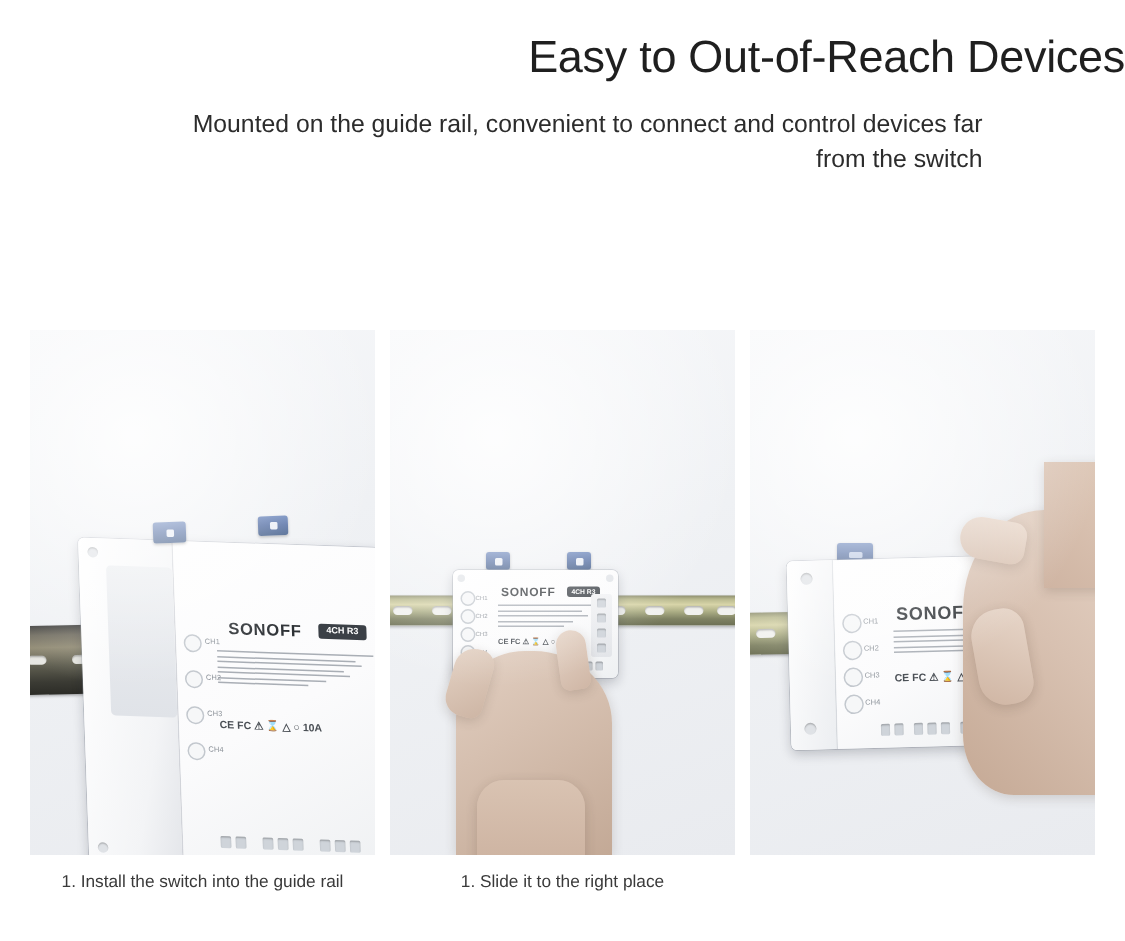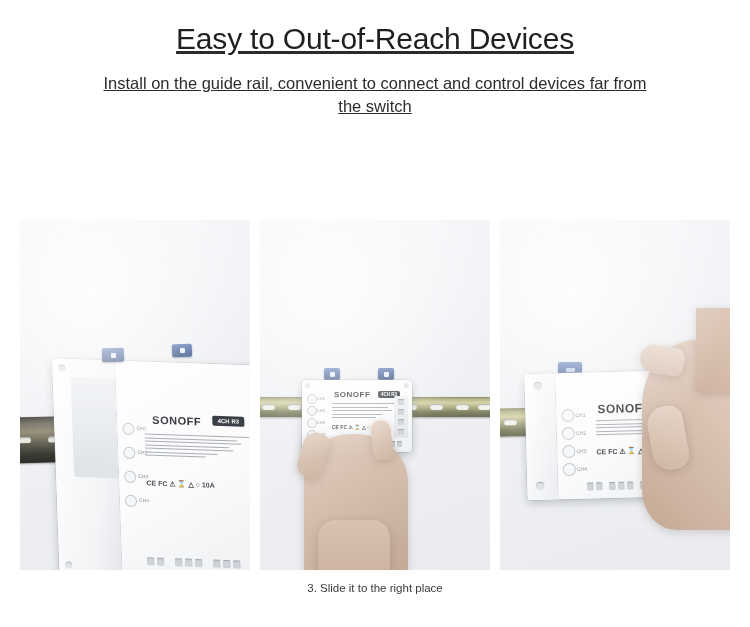--- a/index.html
+++ b/index.html
@@ -15,22 +15,21 @@
     overflow: hidden;
     position: relative;
   }
 
   
   .header {
     position: absolute;
     left: 0;
     top: 0;
     width: 750px;
-    text-align: center;
-    text-decoration: underline;
+    text-align: right;
   }
   .page-title {
     margin: 0;
     padding-top: 20px;
     font-size: 30px;
     font-weight: 400;
     letter-spacing: -0.2px;
     color: #1f1f1f;
     line-height: 1.25;
   }
@@ -198,21 +197,21 @@
     position: absolute;
     background: linear-gradient(150deg, #e2cfc1 0%, #d6c0b0 40%, #c3a996 100%);
     box-shadow: 0 2px 8px rgba(60,45,35,0.18);
   }
 </style>
 </head>
 <body>
 
 <div class="header">
   <h1 class="page-title">Easy to Out-of-Reach Devices</h1>
-  <p class="page-subtitle">Install on the guide rail, convenient to connect and control devices far from the switch</p>
+  <p class="page-subtitle">Mounted on the guide rail, convenient to connect and control devices far from the switch</p>
 </div>
 
 <div class="steps">
 
   <div class="step">
     <div class="photo">
 
       <div class="rail dark" style="left:-6px; top:196px; width:132px; height:46px; transform:rotate(-1.2deg);">
         <span class="slot" style="left:4px;"></span>
         <span class="slot" style="left:34px;"></span>
@@ -270,20 +269,21 @@
       </div>
 
       <div class="bracket" style="left:82px; top:128px; width:22px; height:14px; transform:rotate(-2deg);">
         <i></i>
       </div>
       <div class="bracket" style="left:152px; top:124px; width:20px; height:13px; transform:rotate(-2deg);">
         <i></i>
       </div>
     </div>
 
+    <div class="caption">1. Install the switch into the guide rail</div>
   </div>
 
   <div class="step">
     <div class="photo">
 
       <div class="rail" style="left:-4px; top:177px; width:240px; height:20px;">
         <span class="slot" style="left:6px;"></span>
         <span class="slot" style="left:32px;"></span>
         <span class="slot" style="left:58px;"></span>
         <span class="slot" style="left:84px;"></span>
@@ -353,21 +353,21 @@
                   border-radius:14px 10px 8px 12px; transform:rotate(16deg);
                   background:linear-gradient(140deg,#e4d2c4,#cdb5a4);"></div>
       <div class="hand" style="left:112px; top:200px; width:20px; height:40px;
                   border-radius:10px 10px 6px 6px; transform:rotate(-8deg);
                   background:linear-gradient(150deg,#e6d5c8,#cfb6a5);"></div>
       <div class="hand" style="left:58px; top:300px; width:72px; height:56px;
                   border-radius:18px 18px 0 0;
                   background:linear-gradient(180deg,#d9c3b2,#cdb3a1);"></div>
     </div>
 
-    <div class="caption">3. Slide it to the right place</div>
+    <div class="caption">1. Slide it to the right place</div>
   </div>
 
   <div class="step">
     <div class="photo">
 
       <div class="rail" style="left:-6px; top:188px; width:66px; height:28px; transform:rotate(-1deg);">
         <span class="slot" style="left:10px;"></span>
         <span class="slot" style="left:40px;"></span>
       </div>
 

